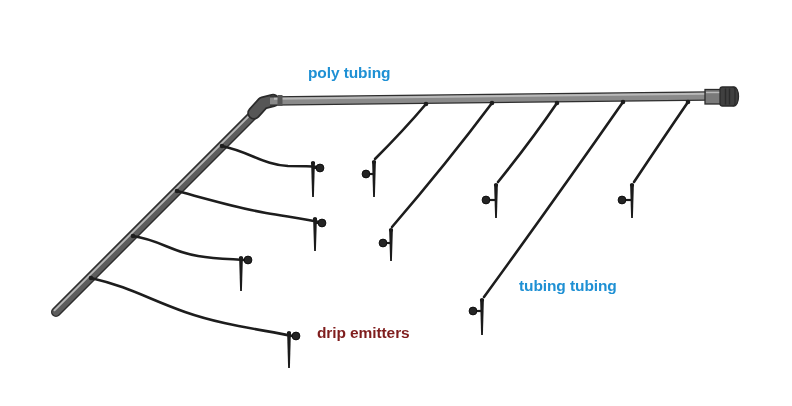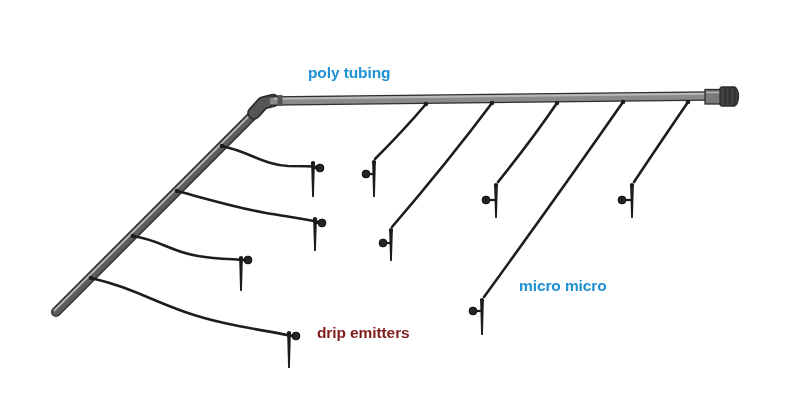--- a/index.html
+++ b/index.html
@@ -90,15 +90,15 @@
       <circle cx="248" cy="260" r="3.9" fill="#242424" stroke="#0f0f0f" stroke-width="1"></circle>
       <path d="M91,278 C130,287 148,299 185,312 C222,325 258,329 293,336" fill="none" stroke="#1d1d1d" stroke-width="2.6" stroke-linecap="round" stroke-linejoin="round"></path>
       <circle cx="91" cy="278" r="2.3" fill="#1d1d1d"></circle>
       <polygon points="287.1,332 290.9,332 289.9,368 288.1,368" fill="#1b1b1b"></polygon>
       <circle cx="289" cy="333" r="2.1" fill="#1b1b1b"></circle>
       <path d="M289,336 L296,336" fill="none" stroke="#1b1b1b" stroke-width="2.2" stroke-linecap="butt" stroke-linejoin="round"></path>
       <circle cx="296" cy="336" r="3.9" fill="#242424" stroke="#0f0f0f" stroke-width="1"></circle>
     </svg>
 
   <div class="diagram-label" style="left: 308px; top: 64px; color: rgb(30, 144, 212);">poly tubing</div>
-  <div class="diagram-label" style="left: 519px; top: 277px; color: rgb(30, 144, 212);">micro micro</div>
+  <div class="diagram-label" style="left: 519px; top: 277px; color: rgb(30, 144, 212);">tubing tubing</div>
   <div class="diagram-label" style="left: 317px; top: 324px; color: #7f1d1d;">drip emitters</div>
 </div>
 
 </body></html>

